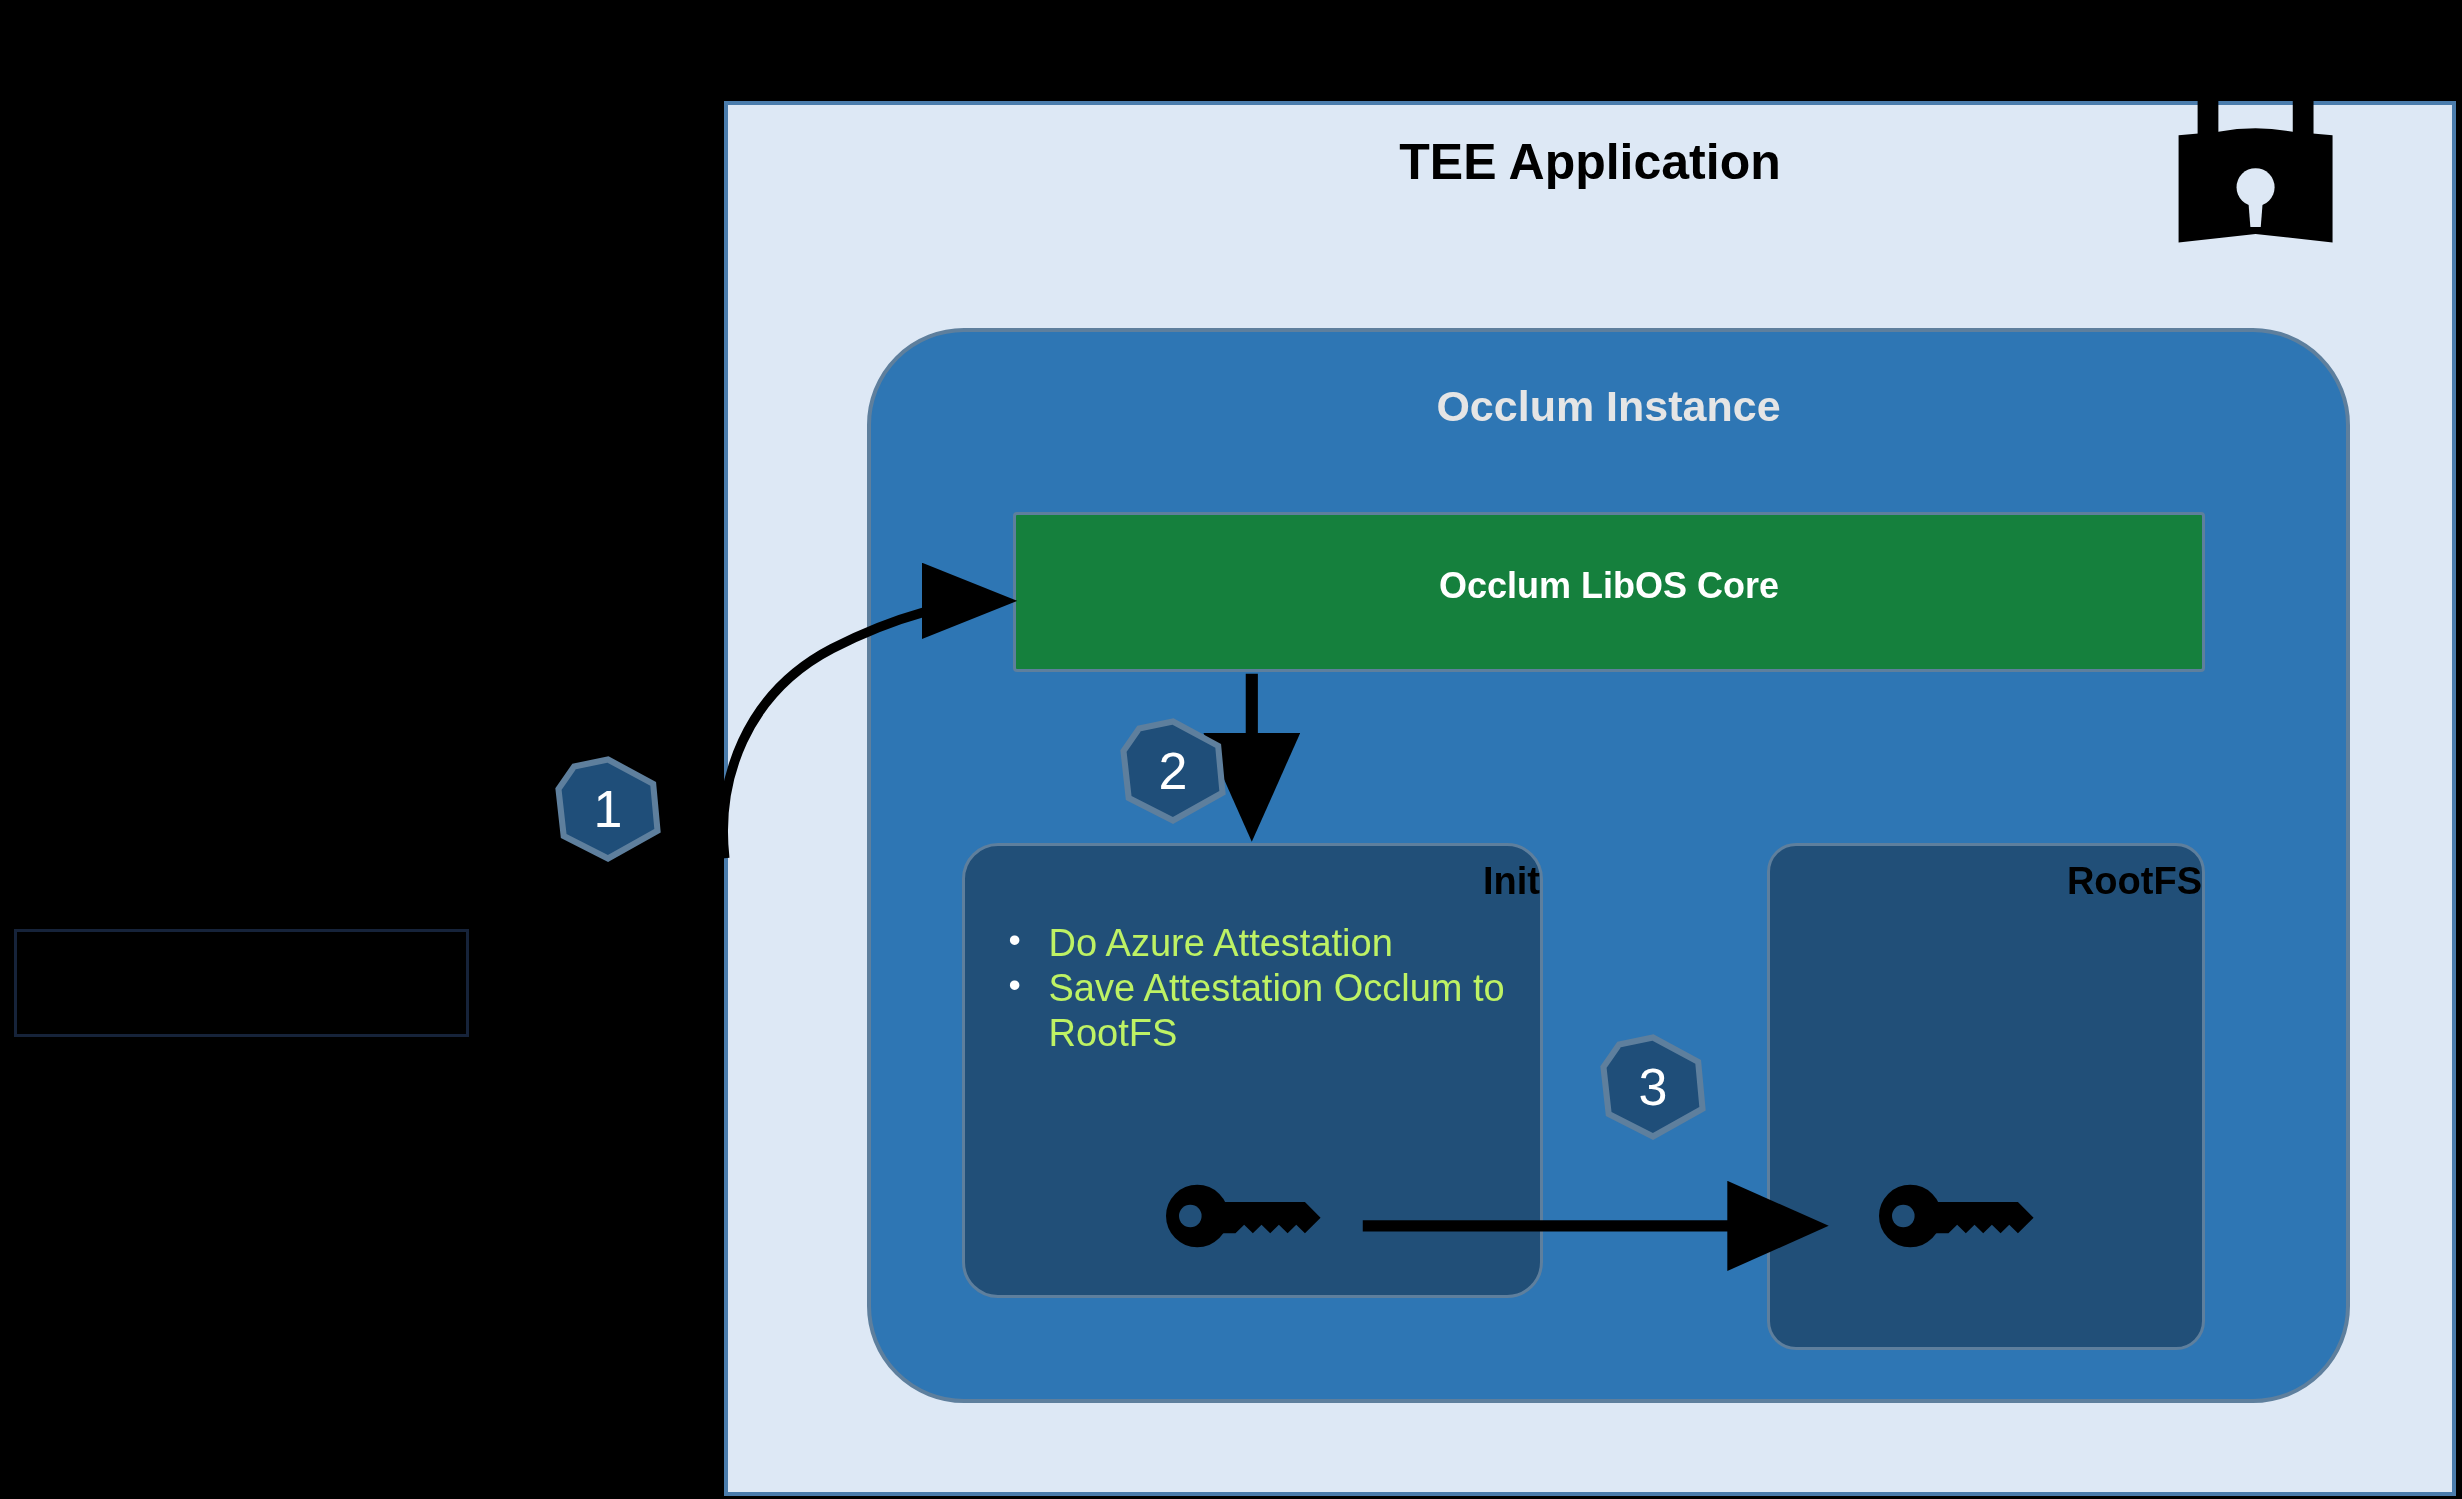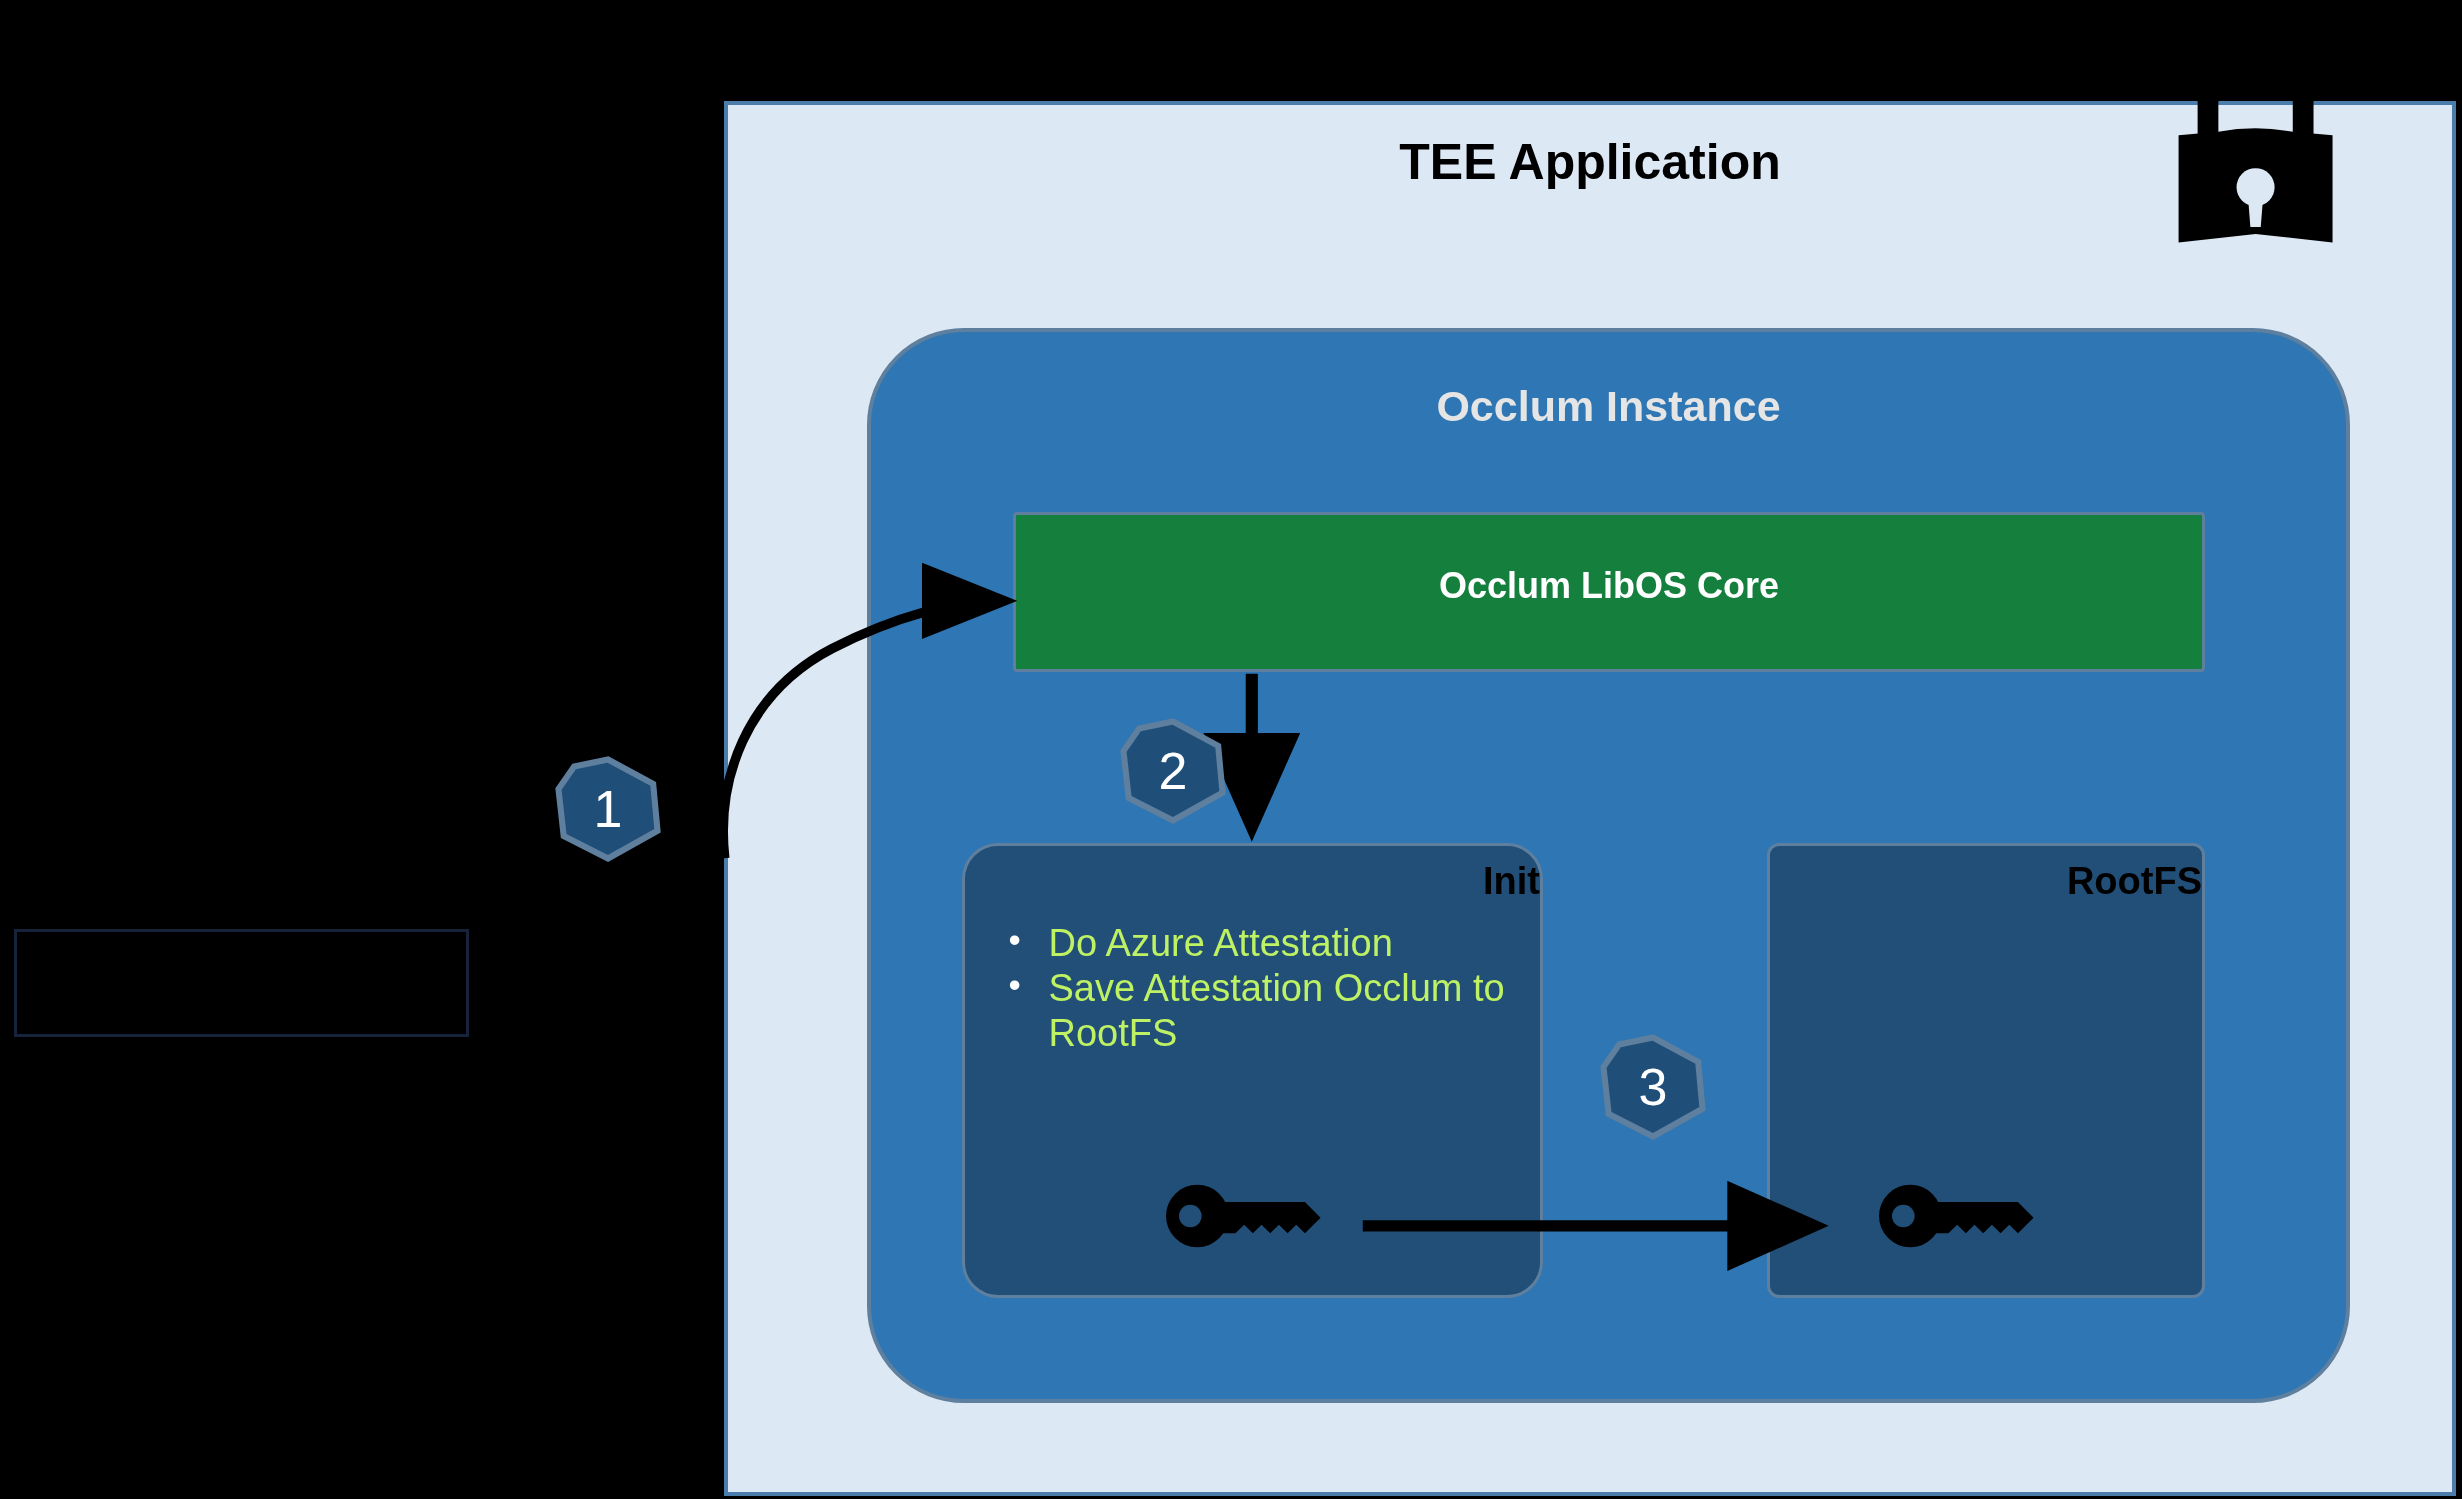--- a/index.html
+++ b/index.html
@@ -118,24 +118,24 @@
     background: #214f78;
     border: 3.5px solid #5e7f9d;
     border-radius: 36px;
     box-sizing: border-box;
   }
   .rootfs-box {
     position: absolute;
     left: 1767px;
     top: 843px;
     width: 438px;
-    height: 455px;
+    height: 507px;
     background: #214f78;
     border: 3.5px solid #5e7f9d;
-    border-radius: 12px;
+    border-radius: 29px;
     box-sizing: border-box;
   }
   .box-heading {
     position: absolute;
     left: 0;
     top: 14px;
     width: 100%;
     text-align: right;
     font-size: 38px;
     font-weight: bold;

